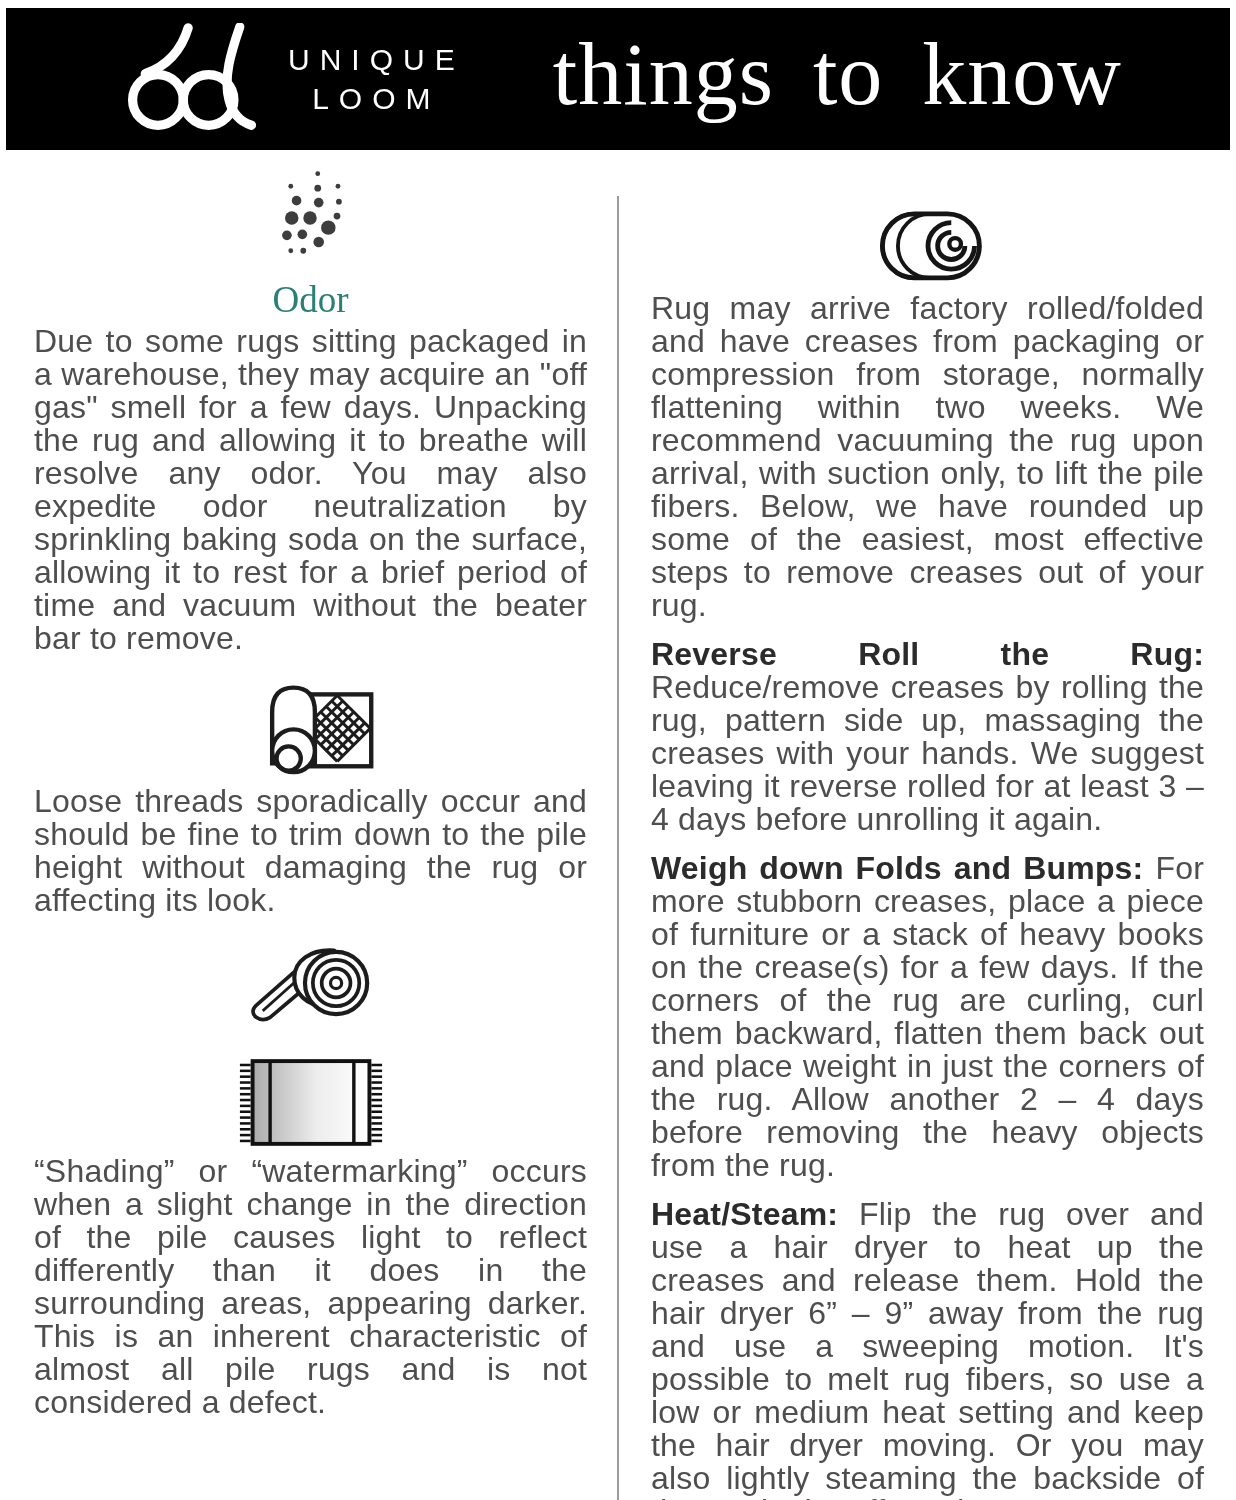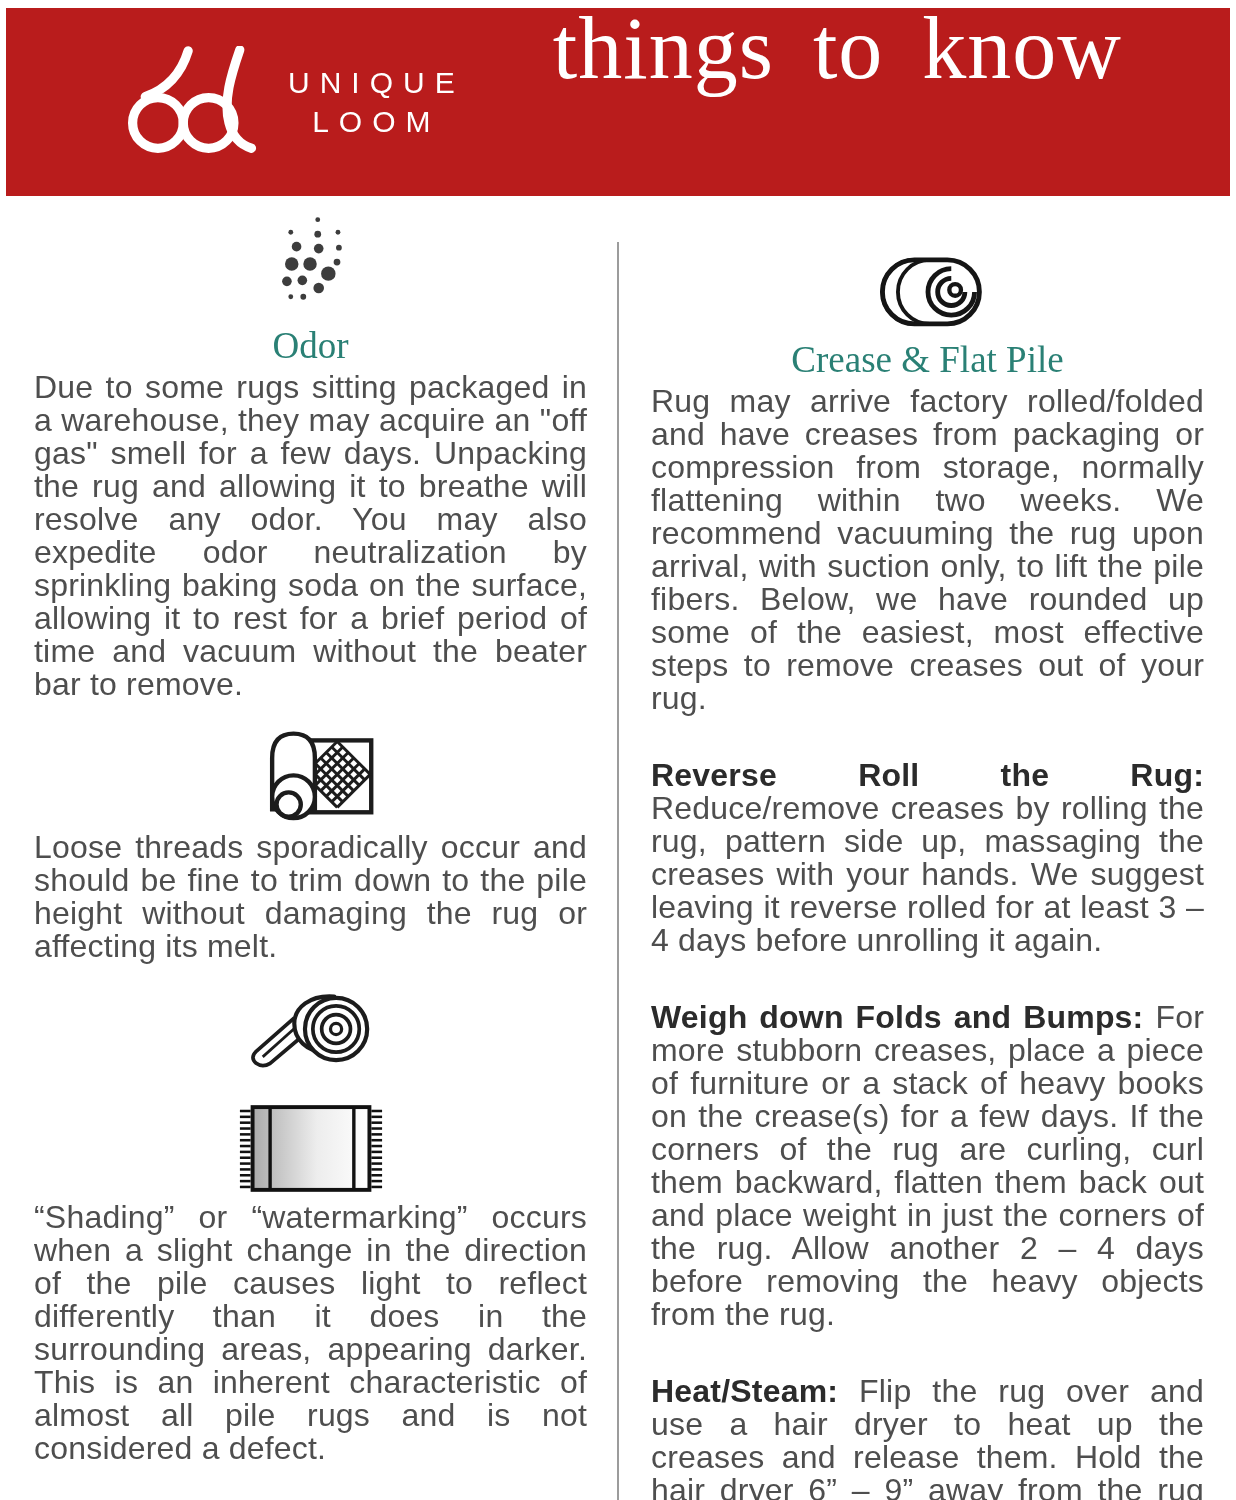--- a/index.html
+++ b/index.html
@@ -5,23 +5,24 @@
   * { margin:0; padding:0; box-sizing:border-box; }
   html,body { background:#ffffff; }
   body {
     width:1236px; height:1500px; overflow:hidden;
     font-family:"Liberation Sans", sans-serif;
     color:#4E4E4E;
   }
   
   .header {
     margin:8px 6px 0 6px;
-    height:188px;
-    background:#b91c1c;
+    height:142px;
+    background:#000000;
     display:flex;
+    align-items:center;
   }
   .brand { display:flex; align-items:center; gap:20px; margin-left:112px; }
   .brand svg { display:block; }
   .brand-name {
     color:#ffffff; font-size:30px; line-height:1.3;
     letter-spacing:10px; text-align:center; font-weight:400;
   }
   .brand-name .ln { display:block; }
   .header-title {
     flex:1; text-align:center;
@@ -54,21 +55,21 @@
     margin:4px 0 4px 0;
   }
   .body {
     font-size:32px; line-height:33px;
     letter-spacing:0.2px;
     text-align:justify;
     color:#4E4E4E;
   }
   .sec { margin-bottom:12px; }
   .sec + .sec { margin-top:14px; }
-  .step { margin-top:44px; }
+  .step { margin-top:16px; }
   .step strong { color:#2B2B2B; font-weight:700; }
   .mt-icon { margin-top:10px; }
   .right .icon-box { margin-top:36px; margin-bottom:6px; }
 </style>
 </head>
 <body>
 
 <header class="header">
   <div class="brand">
     <span>
@@ -138,21 +139,21 @@
               <line y1="0" x1="-24" y2="0" x2="24"></line>
             <line y1="8" x1="-24" y2="8" x2="24"></line>
               <line y1="16" x1="-24" y2="16" x2="24"></line>
             <line y1="24" x1="-24" y2="24" x2="24"></line>
           </g>
           <path d="M 30,97 L 30,44 Q 30,19 52,19 Q 74,19 74,44 L 74,97 Z" fill="#ffffff" stroke="#1C1C1C" stroke-width="4.5"></path>
           <circle cx="52" cy="84" r="22" fill="#ffffff" stroke="#1C1C1C" stroke-width="4.5"></circle>
           <circle cx="47" cy="92" r="12.5" fill="#ffffff" stroke="#1C1C1C" stroke-width="4.5"></circle>
         </svg>
       </div>
-      <p class="body">Loose threads sporadically occur and should be fine to trim down to the pile height without damaging the rug or affecting its melt.</p>
+      <p class="body">Loose threads sporadically occur and should be fine to trim down to the pile height without damaging the rug or affecting its look.</p>
     </section>
 
     <section class="sec">
       <div class="icon-box mt-icon">
         <svg width="140" height="104" viewBox="0 0 150 112">
           <path d="M 57,44 L 16,80 Q 9,87 16,93 Q 23,98 31,93 L 70,60" fill="#ffffff" stroke="#1C1C1C" stroke-width="4" stroke-linejoin="round"></path>
           <path d="M 61,52 L 23,86" fill="none" stroke="#1C1C1C" stroke-width="3"></path>
           <path d="M 100,21 C 74,19 57,33 57,50 C 57,67 70,80 90,81" fill="#ffffff" stroke="#1C1C1C" stroke-width="4.5" stroke-linecap="round"></path>
           <circle cx="102" cy="56" r="33.5" fill="#ffffff" stroke="#1C1C1C" stroke-width="4.5"></circle>
           <circle cx="102" cy="56" r="25" fill="none" stroke="#1C1C1C" stroke-width="4"></circle>
@@ -220,21 +221,20 @@
       <div class="icon-box">
         <svg width="128" height="80" viewBox="0 0 132 82">
           <path d="M 52,12 L 86,12 A 33,33 0 1 1 86,78 L 52,78 A 30,30 0 0 1 52,12 Z" fill="#ffffff" stroke="#151515" stroke-width="5"></path>
           <path d="M 52,12 A 30,30 0 0 0 52,78 A 21,21 0 0 1 52,12 Z" fill="#ffffff" stroke="#151515" stroke-width="4"></path>
           <path d="M 68,12 A 30,30 0 0 0 68,78 A 21,21 0 0 1 68,12 Z" fill="#ffffff" stroke="#151515" stroke-width="4"></path>
           <path d="M 90,21 A 24,24 0 1 0 114,45" fill="none" stroke="#151515" stroke-width="5"></path>
           <path d="M 90,31 A 14,14 0 1 0 104,45" fill="none" stroke="#151515" stroke-width="5"></path>
           <circle cx="94" cy="43" r="6" fill="none" stroke="#151515" stroke-width="4.5"></circle>
         </svg>
       </div>
-      <h2 class="sec-title">Crease &amp; Flat Pile</h2>
       <p class="body">Rug may arrive factory rolled/folded and have creases from packaging or compression from storage, normally flattening within two weeks. We recommend vacuuming the rug upon arrival, with suction only, to lift the pile fibers. Below, we have rounded up some of the easiest, most effective steps to remove creases out of your rug.</p>
 
       <p class="body step"><strong>Reverse Roll the Rug:</strong> <span>Reduce/remove creases by rolling the rug, pattern side up, massaging the creases with your hands. We suggest leaving it reverse rolled for at least 3 – 4 days before unrolling it again.</span></p>
 
       <p class="body step"><strong>Weigh down Folds and Bumps:</strong> <span>For more stubborn creases, place a piece of furniture or a stack of heavy books on the crease(s) for a few days. If the corners of the rug are curling, curl them backward, flatten them back out and place weight in just the corners of the rug. Allow another 2 – 4 days before removing the heavy objects from the rug.</span></p>
 
       <p class="body step"><strong>Heat/Steam:</strong> <span>Flip the rug over and use a hair dryer to heat up the creases and release them. Hold the hair dryer 6” – 9” away from the rug and use a sweeping motion. It's possible to melt rug fibers, so use a low or medium heat setting and keep the hair dryer moving. Or you may also lightly steaming the backside of the rug in the affected areas.</span></p>
 
       <p class="body step"><strong>Tape Down the Rug:</strong> <span>Apply double-sided carpet tape to the back of your rug; then remove the paper covering the adhesive and smooth the rug over the floor. Press the tape down firmly, smoothing it as you go. Carpet tape works on hard floors and on existing wall-to-wall carpet, holding your rug in place. If you have laminate flooring, purchase a less adhesive double-sided tape to prevent the laminate from buckling or otherwise being damaged.</span></p>
     </section>

